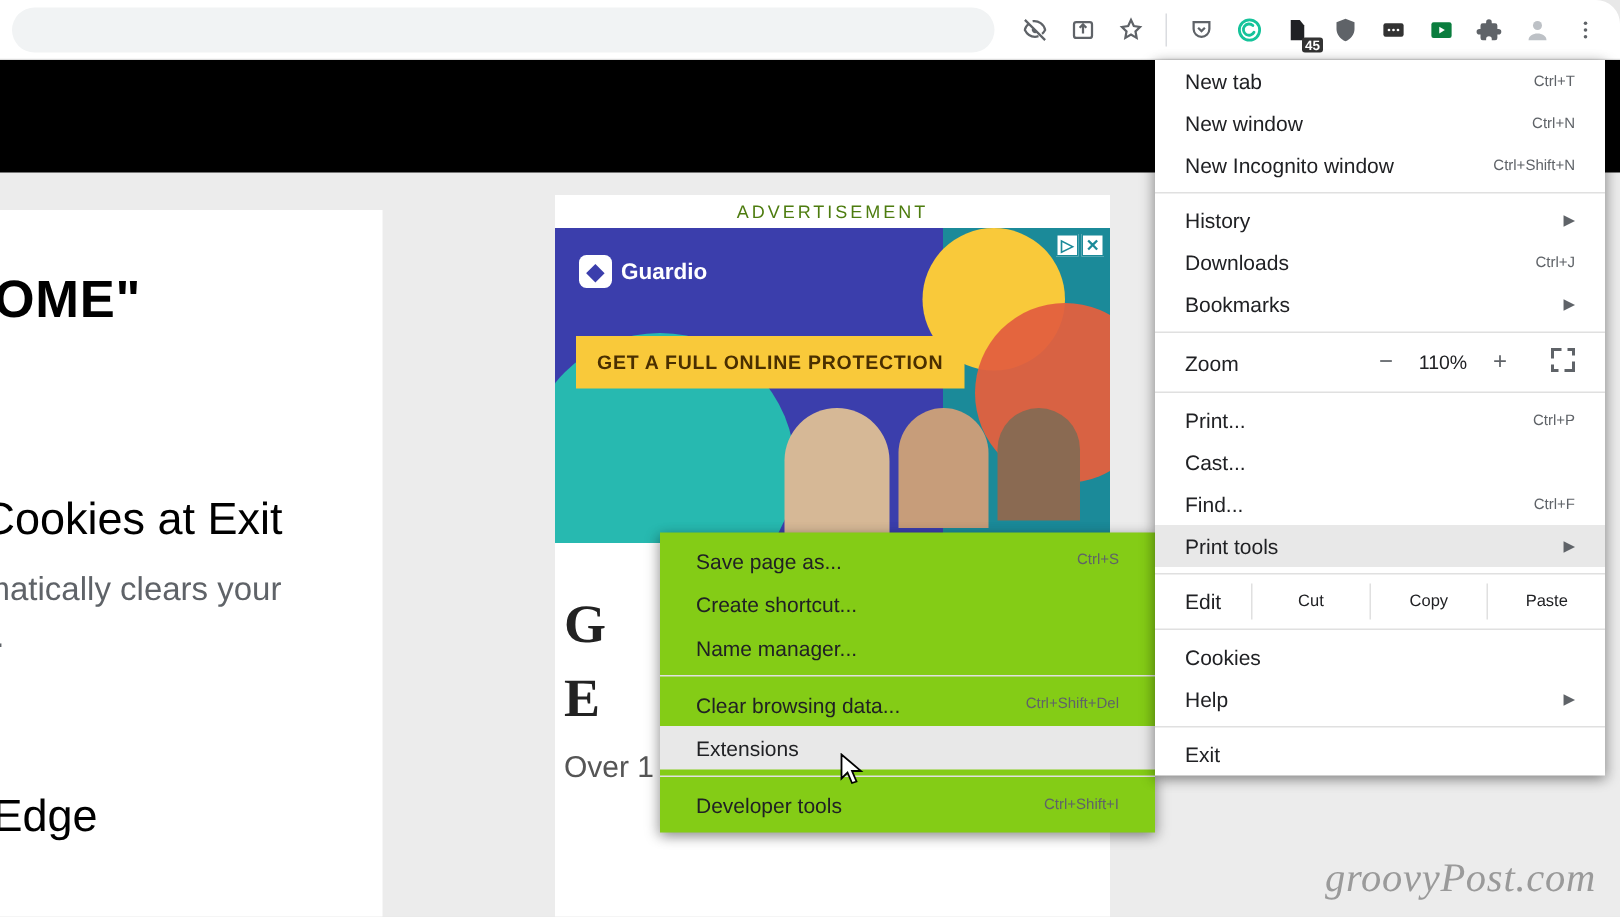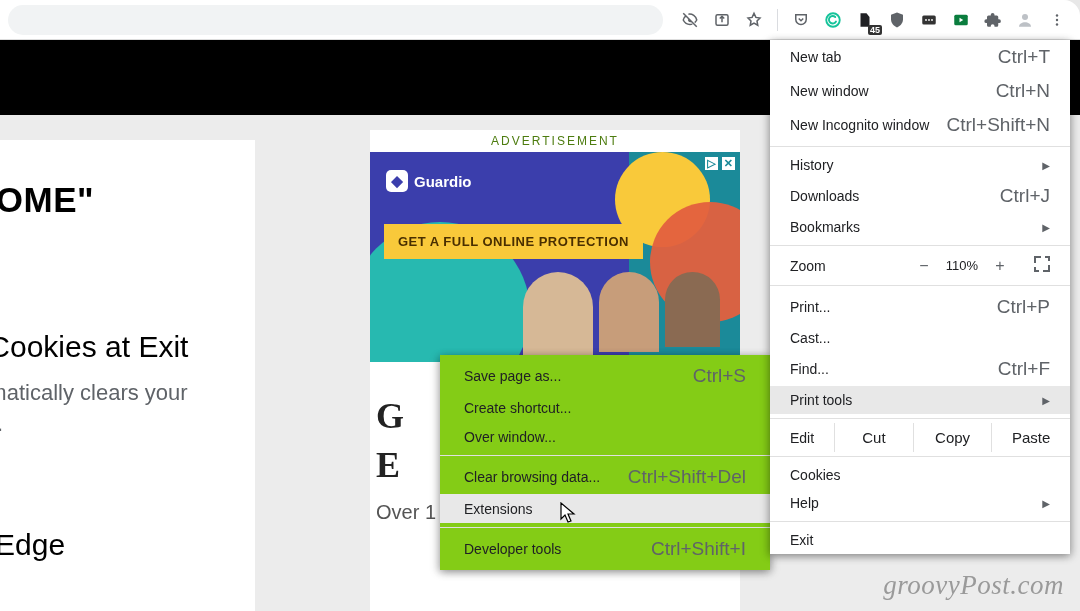--- a/index.html
+++ b/index.html
@@ -42,29 +42,29 @@
   .person { width:70px; height:90px; background:#d6b896; border-radius:35px 35px 0 0; }
   
   .mid-headline { font-size: 36px; font-weight: 700; padding: 30px 6px 0; line-height:1.35; font-family:Georgia,serif; color:#222;}
   .mid-sub { font-size: 20px; color:#555; padding: 12px 6px 0; }
   
   
   .main-menu { position:absolute; top:40px; right:10px; width:300px; background:#fff; box-shadow:-2px 2px 8px rgba(0,0,0,.25),2px 2px 8px rgba(0,0,0,.25); font-size:14px; color:#202124; z-index:10;}
   .menu-row { display:flex; align-items:center; justify-content:space-between; padding:6px 20px; min-height:28px; cursor:pointer; }
   .menu-row.highlighted { background:#e8e8e8; }
   .menu-sep { height:1px; background:#e0e0e0; margin:4px 0; }
-  .shortcut { color:#5f6368; font-size:19px; }
+  .shortcut { color:#5f6368; font-size:10px; }
   .arrow { color:#5f6368; font-size:10px; }
   .zoom-ctrl { display:flex; align-items:center; gap:0; }
   .zoom-ctrl .btn { width:32px; text-align:center; color:#5f6368; cursor:pointer; font-size:16px;}
   .zoom-ctrl .val { width:44px; text-align:center; font-size:13px;}
   .zoom-ctrl .fs { margin-left:18px; }
   .edit-row { display:flex; align-items:center; padding:0; }
   .edit-label { padding:6px 20px; flex:0 0 auto; }
-  .edit-btn { flex:1; text-align:center; padding:6px 0; border-left:1px solid #e0e0e0; cursor:pointer; font-size:15px;}
+  .edit-btn { flex:1; text-align:center; padding:6px 0; border-left:1px solid #e0e0e0; cursor:pointer; font-size:11px;}
   
   
   .sub-menu { position:absolute; top:355px; left:440px; width:330px; background:#84cc16; box-shadow:-2px 2px 8px rgba(0,0,0,.25),2px 2px 8px rgba(0,0,0,.25); font-size:14px; color:#202124; z-index:9; padding:4px 0;}
   .sub-menu .menu-row { padding:6px 24px; min-height:29px;}
   
   
   .watermark { position:absolute; bottom:10px; right:16px; font-family:Georgia,serif; font-size:27px; color:#9a9a9a; font-style:italic; letter-spacing:.5px;}
   .cursor-ptr { position:absolute; top:502px; left:560px; z-index:50; }
 
   
@@ -279,21 +279,21 @@
 <div class="sub-menu">
   <div class="menu-row">
       <span>Save page as...</span>
       <span class="shortcut">Ctrl+S</span>
     </div>
   <div class="menu-row">
       <span>Create shortcut...</span>
       <span></span>
     </div>
   <div class="menu-row">
-      <span>Over window...</span>
+      <span>Name manager...</span>
       <span></span>
     </div>
   <div class="menu-sep"></div>
   <div class="menu-row">
       <span>Clear browsing data...</span>
       <span class="shortcut">Ctrl+Shift+Del</span>
     </div>
   <div class="menu-row highlighted">
       <span>Extensions</span>
       <span></span>

